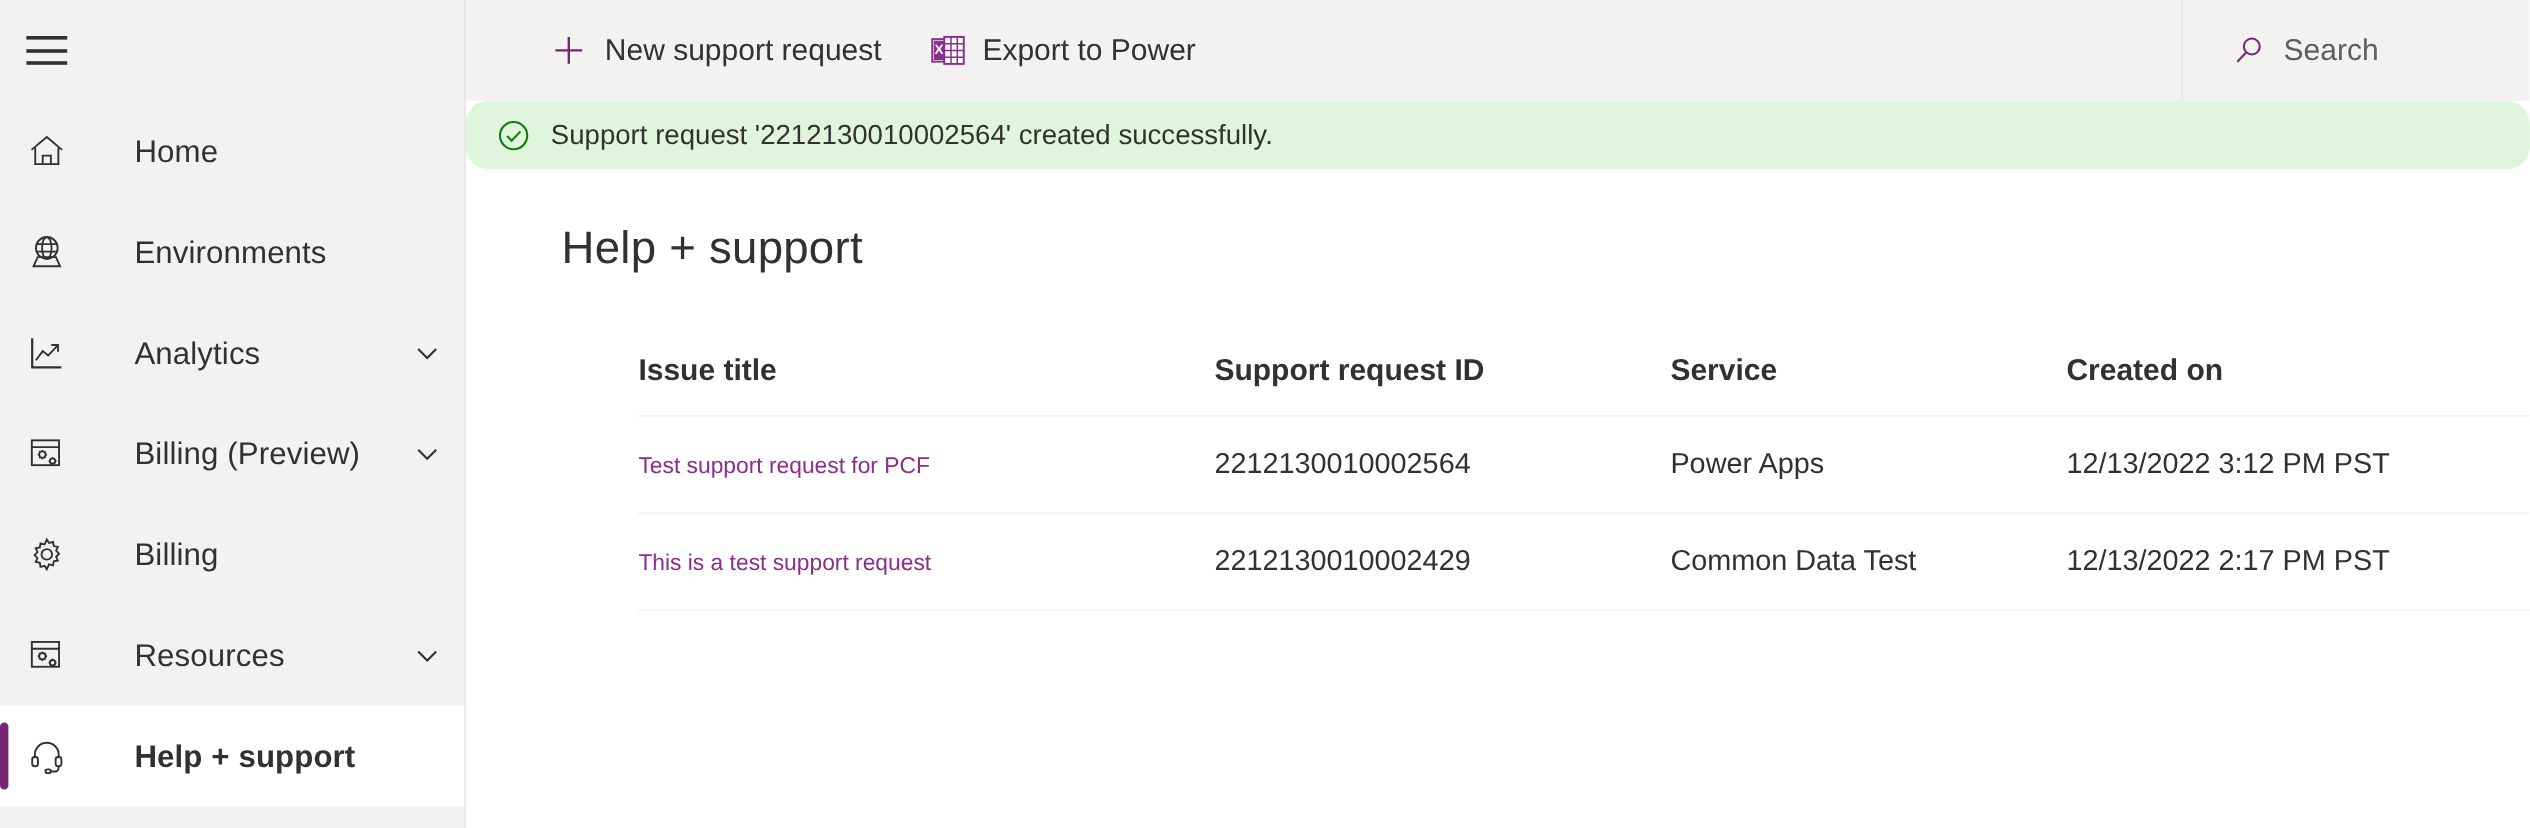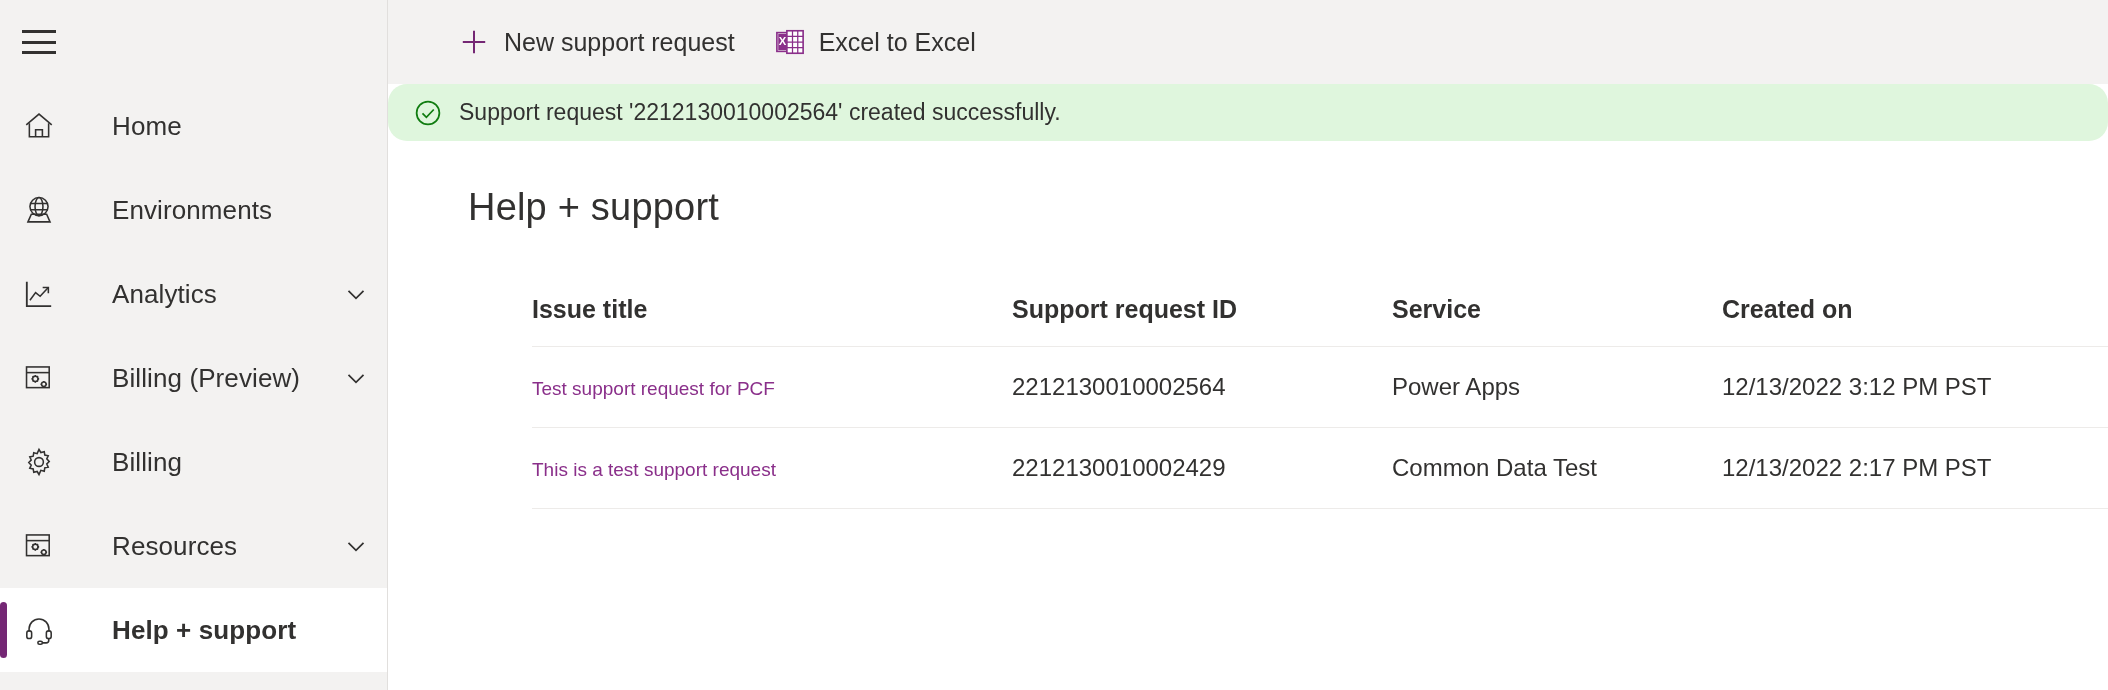--- a/index.html
+++ b/index.html
@@ -387,25 +387,34 @@
       <button class="cmd-btn">
         <span class="cmd-icon">
           <svg width="30" height="30" viewBox="0 0 24 24">
             <rect x="1.5" y="4.5" width="9" height="15" fill="none" stroke="#8a2f8a" stroke-width="1.3"></rect>
             <rect x="2.6" y="5.6" width="6.8" height="12.8" fill="#8a2f8a"></rect>
             <text x="6" y="14.6" font-size="9" font-family="Liberation Sans, sans-serif" font-weight="bold" fill="#ffffff" text-anchor="middle">X</text>
             <rect x="9.5" y="3" width="13" height="18" fill="#ffffff" stroke="#8a2f8a" stroke-width="1.3"></rect>
             <path d="M9.5 7.5h13M9.5 12h13M9.5 16.5h13M14 3v18M18.2 3v18" stroke="#8a2f8a" stroke-width="1"></path>
           </svg>
         </span>
-        <span class="cmd-label">Excel to Excel</span>
+        <span class="cmd-label">Export to Power</span>
       </button>
 
       <div class="cmd-spacer"></div>
 
+      <div class="search-box">
+        <span class="search-icon">
+          <svg width="30" height="30" viewBox="0 0 24 24" fill="none" stroke="#742774" stroke-width="1.4">
+            <circle cx="14" cy="9.4" r="5.3"></circle>
+            <path d="M10.2 13.4 4.4 19.6"></path>
+          </svg>
+        </span>
+        <span class="search-placeholder">Search</span>
+      </div>
     </div>
 
     <div class="banner">
       <span class="banner-icon">
         <svg width="30" height="30" viewBox="0 0 24 24" fill="none" stroke="#107c10" stroke-width="1.4">
           <circle cx="12" cy="12" r="9.1"></circle>
           <path d="M7.6 12.3 10.7 15.4 16.6 9.2"></path>
         </svg>
       </span>
       <span class="banner-text">Support request '2212130010002564' created successfully.</span>

